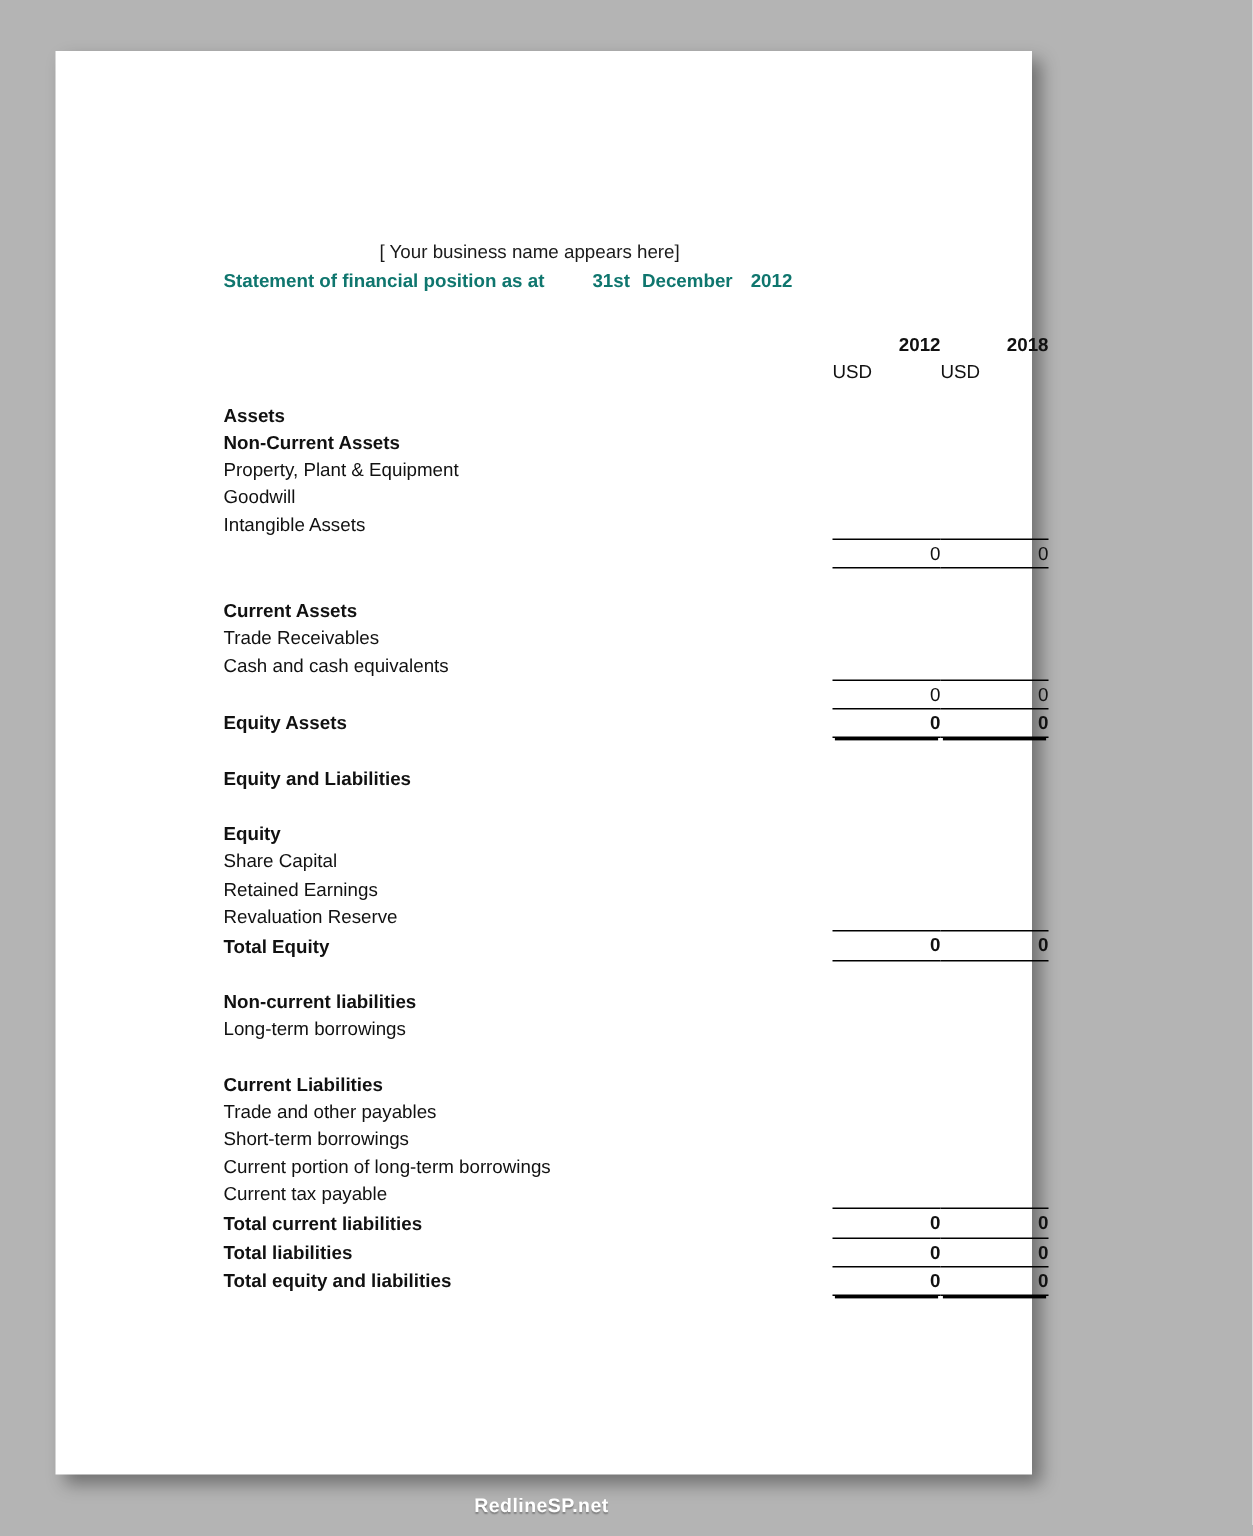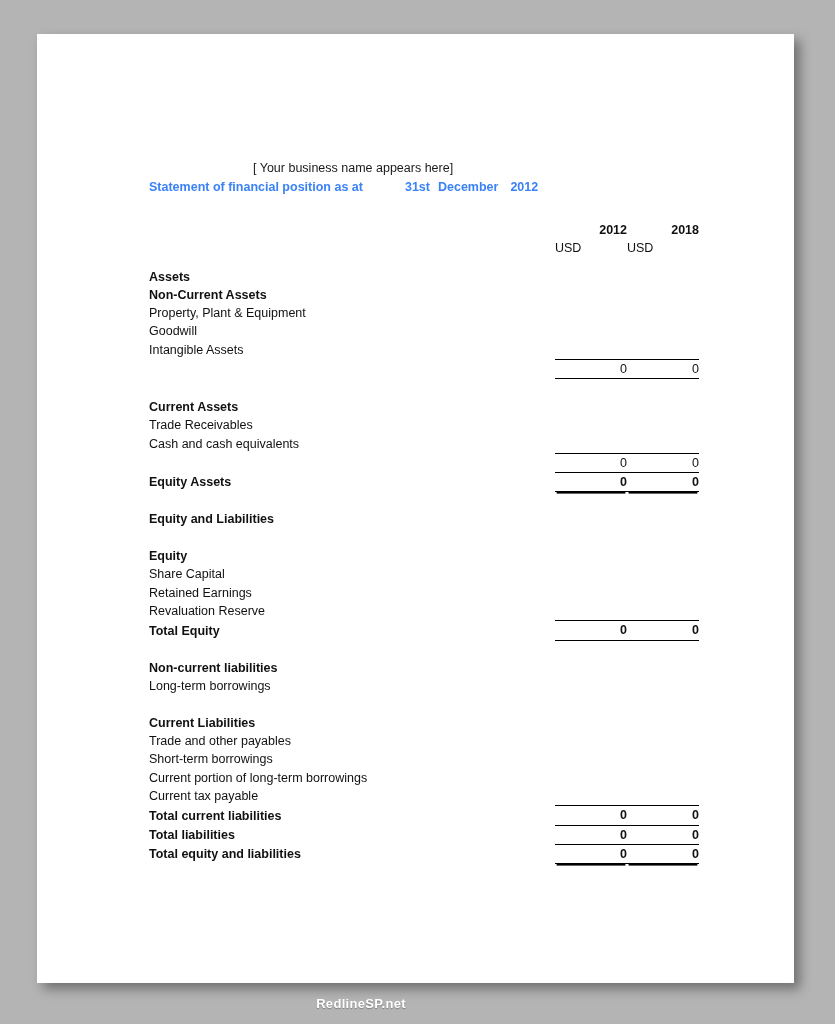--- a/index.html
+++ b/index.html
@@ -13,21 +13,21 @@
     font-family: "Liberation Sans", sans-serif;
     overflow: hidden;
     position: relative;
   }
 
   
   #page-sheet {
     position: absolute;
     left: 37px;
     top: 34px;
-    width: 757px;
+    width: 651px;
     height: 949px;
     background: #ffffff;
     box-shadow: 6px 6px 11px rgba(0,0,0,0.38);
   }
 
   
   #statement {
     position: absolute;
     left: 112px;
     top: 126px;
@@ -41,26 +41,26 @@
     text-align: left;
     padding-left: 104px;
     line-height: 17px;
     white-space: pre;
   }
   .doc-title-row {
     display: flex;
     align-items: center;
     font-size: 12.5px;
     font-weight: bold;
-    color: #3b82f6;
+    color: #0f766e;
     line-height: 21px;
     white-space: pre;
   }
   .doc-title-row .title-main { }
-  .doc-title-row .date-day { margin-left: 42px; }
+  .doc-title-row .date-day { margin-left: 32px; }
   .doc-title-row .date-month { margin-left: 8px; }
   .doc-title-row .date-year { margin-left: 12px; }
 
   
   table.fin {
     border-collapse: collapse;
     width: 550px;
     table-layout: fixed;
     margin-top: 23px;
   }

